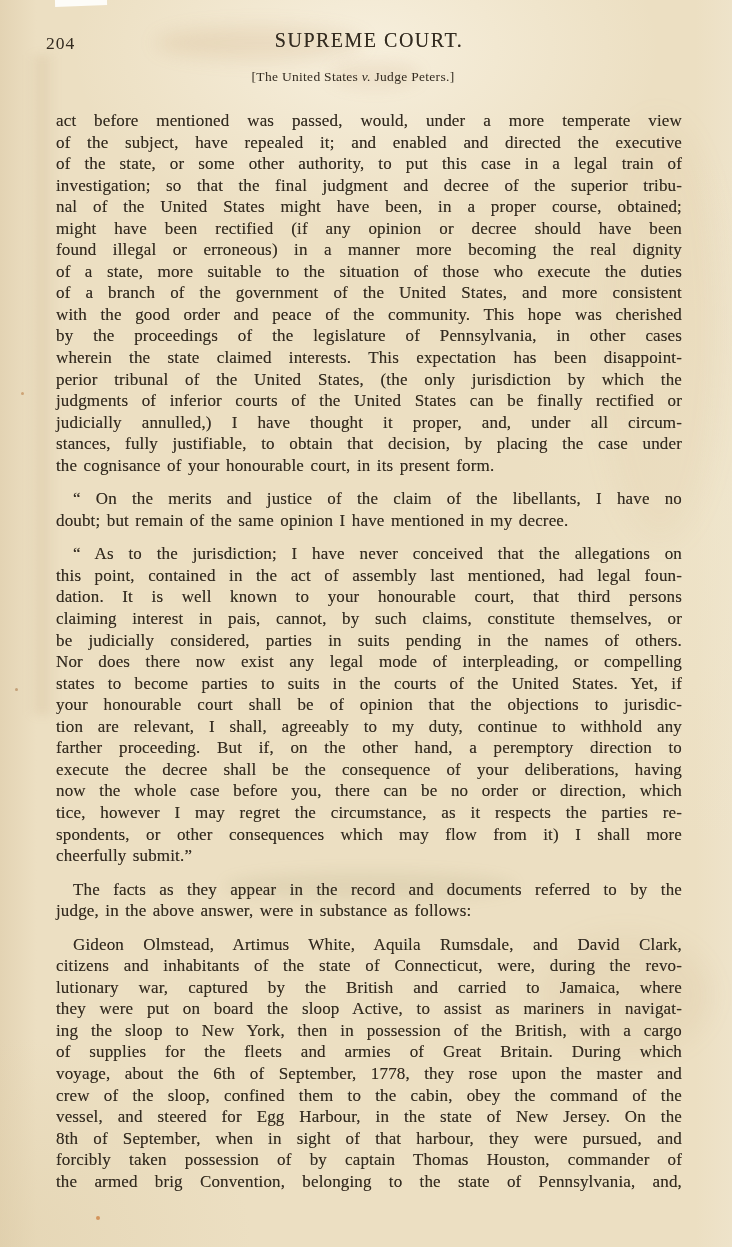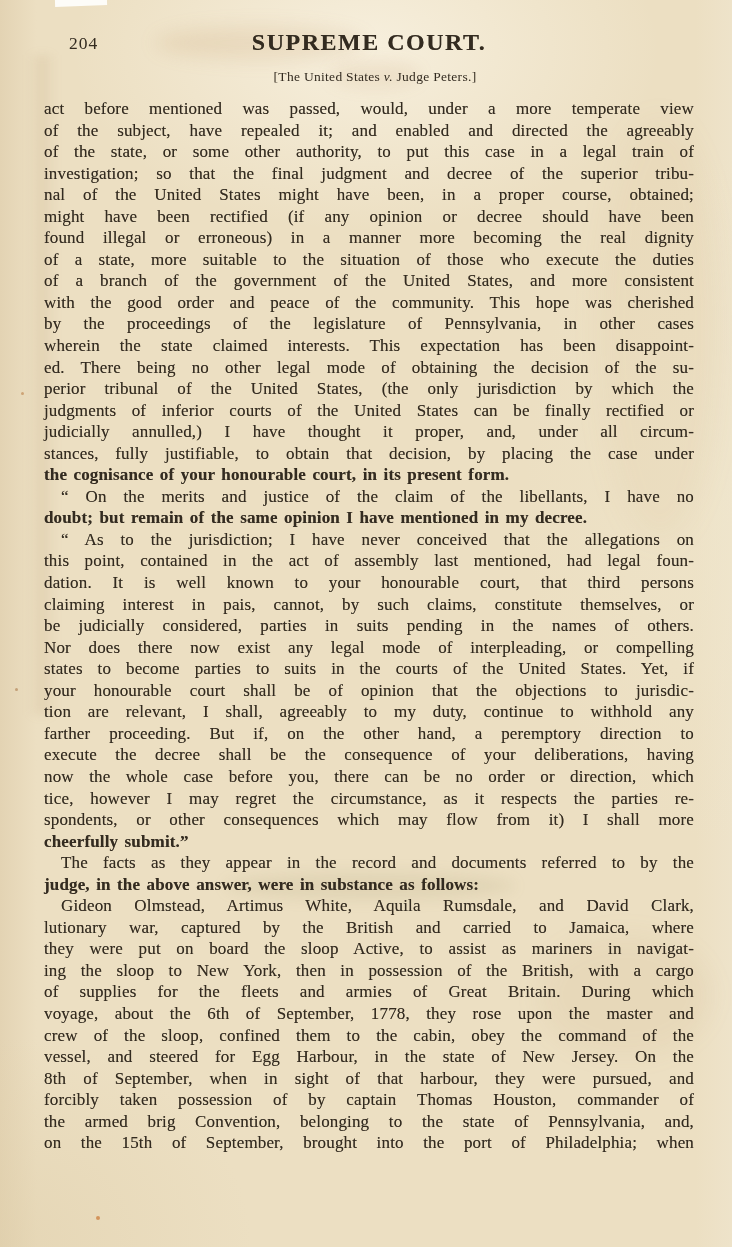--- a/index.html
+++ b/index.html
@@ -33,43 +33,43 @@
   .stain.s4 { left: 540px; top: 935px; width: 170px; height: 120px; background: rgba(182,138,84,.08); filter: blur(12px); }
   .stain.s5 { left: 600px; top: 120px; width: 120px; height: 420px; background: rgba(196,152,96,.07); filter: blur(14px); }
   .sliver { position: absolute; left: 55px; top: -2px; width: 52px; height: 8px; background: #fdfcf8; transform: rotate(-2deg); }
   .speck { position: absolute; border-radius: 50%; }
   .speck.p1 { left: 96px;  top: 1216px; width: 4px; height: 4px; background: rgba(200,110,40,.65); }
   .speck.p2 { left: 21px;  top: 392px;  width: 3px; height: 3px; background: rgba(180,110,50,.5); }
   .speck.p3 { left: 15px;  top: 688px;  width: 3px; height: 3px; background: rgba(150,90,40,.45); }
   
   .page-number {
     position: absolute; left: 46px; top: 33px;
-    font-size: 17.5px; letter-spacing: 1px; margin-left: 23px;
+    font-size: 17.5px; letter-spacing: 1px;
   }
   .running-head {
     position: absolute; left: 44px; top: 29px; width: 650px;
     margin: 0; text-align: center;
-    font-size: 24px; font-weight: 700; letter-spacing: 1.5px;
+    font-size: 20px; font-weight: 400; letter-spacing: 1.5px;
     text-shadow: 0 0 .5px rgba(51,43,32,.55);
   }
   .case-caption {
-    position: absolute; left: 50px; top: 69px; width: 650px;
+    position: absolute; left: 28px; top: 69px; width: 650px;
     text-align: center; font-size: 13.5px; letter-spacing: .3px;
   }
   .case-caption em { font-style: italic; }
   
   .text-block {
     position: absolute; left: 44px; top: 98px; width: 650px;
     font-size: 17px; line-height: 21.55px;
     word-spacing: 2px; letter-spacing: .15px;
     text-shadow: 0 0 .45px rgba(51,43,32,.5);
   }
-  .paragraph { margin: 0; }
+  .paragraph { margin: 12px; }
   .line { text-align: justify; text-align-last: justify; white-space: normal; }
-  .line.last { text-align-last: left; font-weight: bold; }
+  .line.last { text-align-last: left; }
   .line.indent { text-indent: 17px; }
 </style>
 </head>
 <body>
 
 <div class="page">
 
   <div class="gutter-shade"></div>
   <div class="stain s1"></div>
   <div class="stain s2"></div>
@@ -82,32 +82,31 @@
   <div class="speck p3"></div>
 
   <span class="page-number">204</span>
   <h1 class="running-head">SUPREME COURT.</h1>
 
   <div class="case-caption"><span>[The United States </span><em>v.</em><span> Judge Peters.]</span></div>
 
   <main class="text-block" id="text-block">
       <div class="paragraph">
         <div class="line">act before mentioned was passed, would, under a more temperate view</div>
-        <div class="line">of the subject, have repealed it; and enabled and directed the agreeably</div>
+        <div class="line">of the subject, have repealed it; and enabled and directed the executive</div>
         <div class="line">of the state, or some other authority, to put this case in a legal train of</div>
         <div class="line">investigation; so that the final judgment and decree of the superior tribu-</div>
         <div class="line">nal of the United States might have been, in a proper course, obtained;</div>
         <div class="line">might have been rectified (if any opinion or decree should have been</div>
         <div class="line">found illegal or erroneous) in a manner more becoming the real dignity</div>
         <div class="line">of a state, more suitable to the situation of those who execute the duties</div>
         <div class="line">of a branch of the government of the United States, and more consistent</div>
         <div class="line">with the good order and peace of the community. This hope was cherished</div>
         <div class="line">by the proceedings of the legislature of Pennsylvania, in other cases</div>
         <div class="line">wherein the state claimed interests.  This expectation has been disappoint-</div>
-        <div class="line">ed.  There being no other legal mode of obtaining the decision of the su-</div>
         <div class="line">perior tribunal of the United States, (the only jurisdiction by which the</div>
         <div class="line">judgments of inferior courts of the United States can be finally rectified or</div>
         <div class="line">judicially annulled,) I have thought it proper, and, under all circum-</div>
         <div class="line">stances, fully justifiable, to obtain that decision, by placing the case under</div>
         <div class="line last">the cognisance of your honourable court, in its present form.</div>
       </div>
       <div class="paragraph">
         <div class="line indent">“ On the merits and justice of the claim of the libellants, I have no</div>
         <div class="line last">doubt; but remain of the same opinion I have mentioned in my decree.</div>
       </div>
@@ -127,27 +126,27 @@
         <div class="line">tice, however I may regret the circumstance, as it respects the parties re-</div>
         <div class="line">spondents, or other consequences which may flow from it) I shall more</div>
         <div class="line last">cheerfully submit.”</div>
       </div>
       <div class="paragraph">
         <div class="line indent">The facts as they appear in the record and documents referred to by the</div>
         <div class="line last">judge, in the above answer, were in substance as follows:</div>
       </div>
       <div class="paragraph">
         <div class="line indent">Gideon Olmstead, Artimus White, Aquila Rumsdale, and David Clark,</div>
+        <div class="line">citizens and inhabitants of the state of Connecticut, were, during the revo-</div>
         <div class="line">lutionary war, captured by the British and carried to Jamaica, where</div>
         <div class="line">they were put on board the sloop Active, to assist as mariners in navigat-</div>
         <div class="line">ing the sloop to New York, then in  possession of the British, with a cargo</div>
         <div class="line">of supplies for the fleets and armies of Great Britain.  During which</div>
         <div class="line">voyage, about the 6th of September, 1778, they rose upon the master and</div>
         <div class="line">crew of the sloop, confined them to the cabin, obey the command of the</div>
         <div class="line">vessel, and steered for Egg Harbour, in the state of New Jersey.  On the</div>
         <div class="line">8th of September, when in sight of that harbour, they were pursued, and</div>
         <div class="line">forcibly taken possession of by captain Thomas Houston, commander of</div>
         <div class="line">the armed brig Convention, belonging to the state of Pennsylvania, and,</div>
-        <div class="line">on the 15th of September, brought into the  port of Philadelphia; when</div>
       </div>
     </main>
 
 </div>
 
 </body></html>

